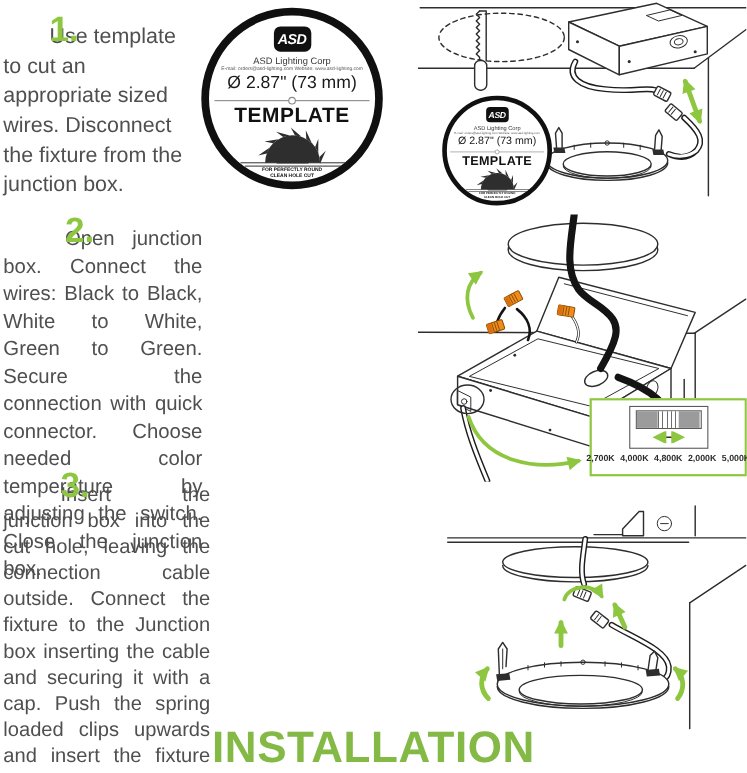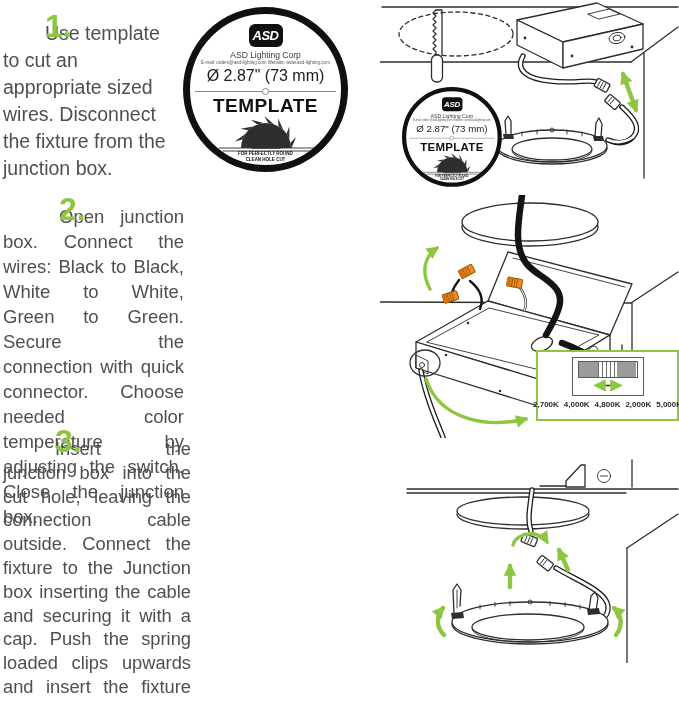--- a/index.html
+++ b/index.html
@@ -50,21 +50,21 @@
   .line-art .wire{stroke:#141414;stroke-width:2.4;}
   .line-art .wire-core{stroke:#fff;stroke-width:1.2;}
   .line-art .green{stroke:#8dc63f;stroke-width:3.4;}
   .line-art .green-th{stroke:#8dc63f;stroke-width:4.4;}
   .line-art .orange{fill:#f08c1e;stroke:#8a4d00;stroke-width:0.9;}
   .line-art .orange-rib{stroke:#8a4d00;stroke-width:0.8;}
   .line-art .orange-end{fill:#d8700f;stroke:none;}
   .illus{position:absolute;}
 
   
-  .callout{position:absolute;left:536px;top:350px;width:143px;height:71px;
+  .callout{position:absolute;left:536px;top:362px;width:143px;height:71px;
            box-sizing:border-box;border:2px solid #8dc63f;background:#fff;padding-top:5px;}
   .switch-box{width:72px;height:39px;border:1.5px solid #5a5a5a;margin:0 auto;
               box-sizing:border-box;background:#fff;}
   .switch-bar{width:60px;height:17px;margin:3px auto 0;display:flex;border:1px solid #5a5a5a;
               box-sizing:border-box;}
   .switch-cap{width:20px;background:#9b9b9b;}
   .switch-mid{width:20px;background:repeating-linear-gradient(90deg,#6e6e6e 0 1px,#fff 1px 4px);}
   .switch-arrow{display:block;margin:2px auto 0;}
   .cct-labels{display:flex;justify-content:center;gap:5px;margin-top:4px;
               font-size:8px;font-weight:600;color:#2a2a2a;letter-spacing:0;}
@@ -375,14 +375,15 @@
       <path d="M207,171 L219,170 L220,176 L208,177 Z" class="darkfill"></path>
     </g>
     <g>
       <path class="green-th" d="M64,197 C56,189 56,178 63,170" marker-end="url(#ga)"></path>
     </g>
     <g>
       <path class="green-th" d="M236,197 C243,188 242,177 234,170" marker-end="url(#ga)"></path>
     </g>
   </svg>
 
+  <div class="footer-title">INSTALLATION</div>
 
 </div>
 
 </body></html>

